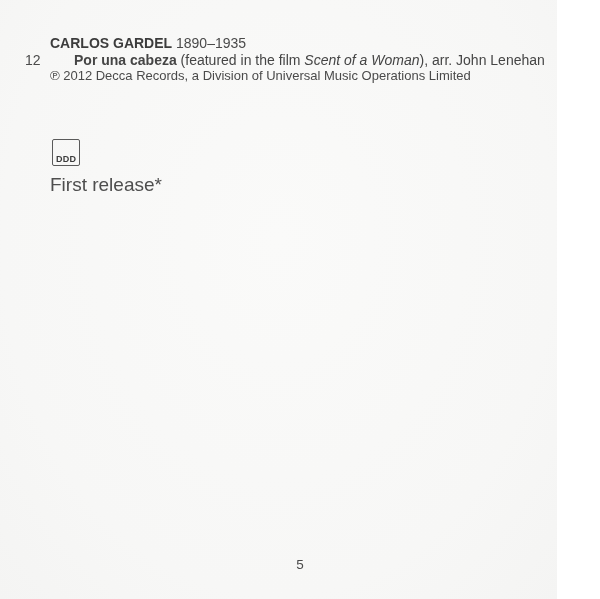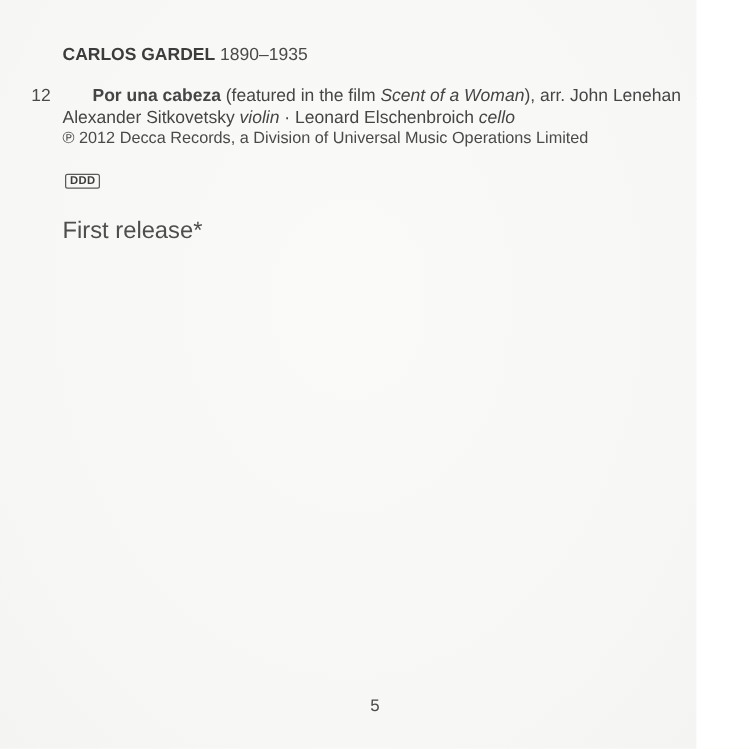--- a/index.html
+++ b/index.html
@@ -26,21 +26,21 @@
     font-size: 14px;
     line-height: 17px;
     white-space: nowrap;
     color: #3c3c3c;
   }
   .composer-line .dates { color: #4a4a4a; }
 
   .track-row {
     position: absolute;
     left: 25px;
-    top: 68px;
+    top: 52px;
     width: 523px;
     display: flex;
     align-items: flex-start;
   }
   .track-num {
     width: 14px;
     text-align: right;
     font-size: 14px;
     line-height: 17.3px;
     color: #4a4a4a;
@@ -72,21 +72,21 @@
     white-space: nowrap;
   }
 
   .ddd-badge {
     position: absolute;
     left: 52px;
     top: 139px;
     display: inline-block;
     border: 1px solid #5a5a5a;
     border-radius: 2px;
-    padding: 0 3px 1px 3px;
+    padding: 15px 3px 1px 3px;
     font-size: 9px;
     line-height: 9px;
     font-weight: bold;
     letter-spacing: 0.3px;
     color: #3c3c3c;
     background: transparent;
   }
 
   .first-release {
     position: absolute;
@@ -119,27 +119,20 @@
 
   <div class="track-row">
     <span class="track-num">12</span>
     <div class="track-body">
 
       <div class="track-title-line">
         <span class="title-text"><span class="bold">Por una cabeza</span><span> (featured in the film </span><span class="italic">Scent of a Woman</span><span>), arr. John Lenehan</span></span>
         <span class="duration">3.53</span>
       </div>
 
-      <div class="performers-line">
-        <span>Alexander Sitkovetsky</span>
-        <span class="italic">violin</span>
-        <span>·</span>
-        <span>Leonard Elschenbroich</span>
-        <span class="italic">cello</span>
-      </div>
 
 
       <div class="copyright-line">℗ 2012 Decca Records, a Division of Universal Music Operations Limited</div>
 
     </div>
   </div>
 
   <div class="ddd-badge">DDD</div>
 
   <div class="first-release">First release*</div>

